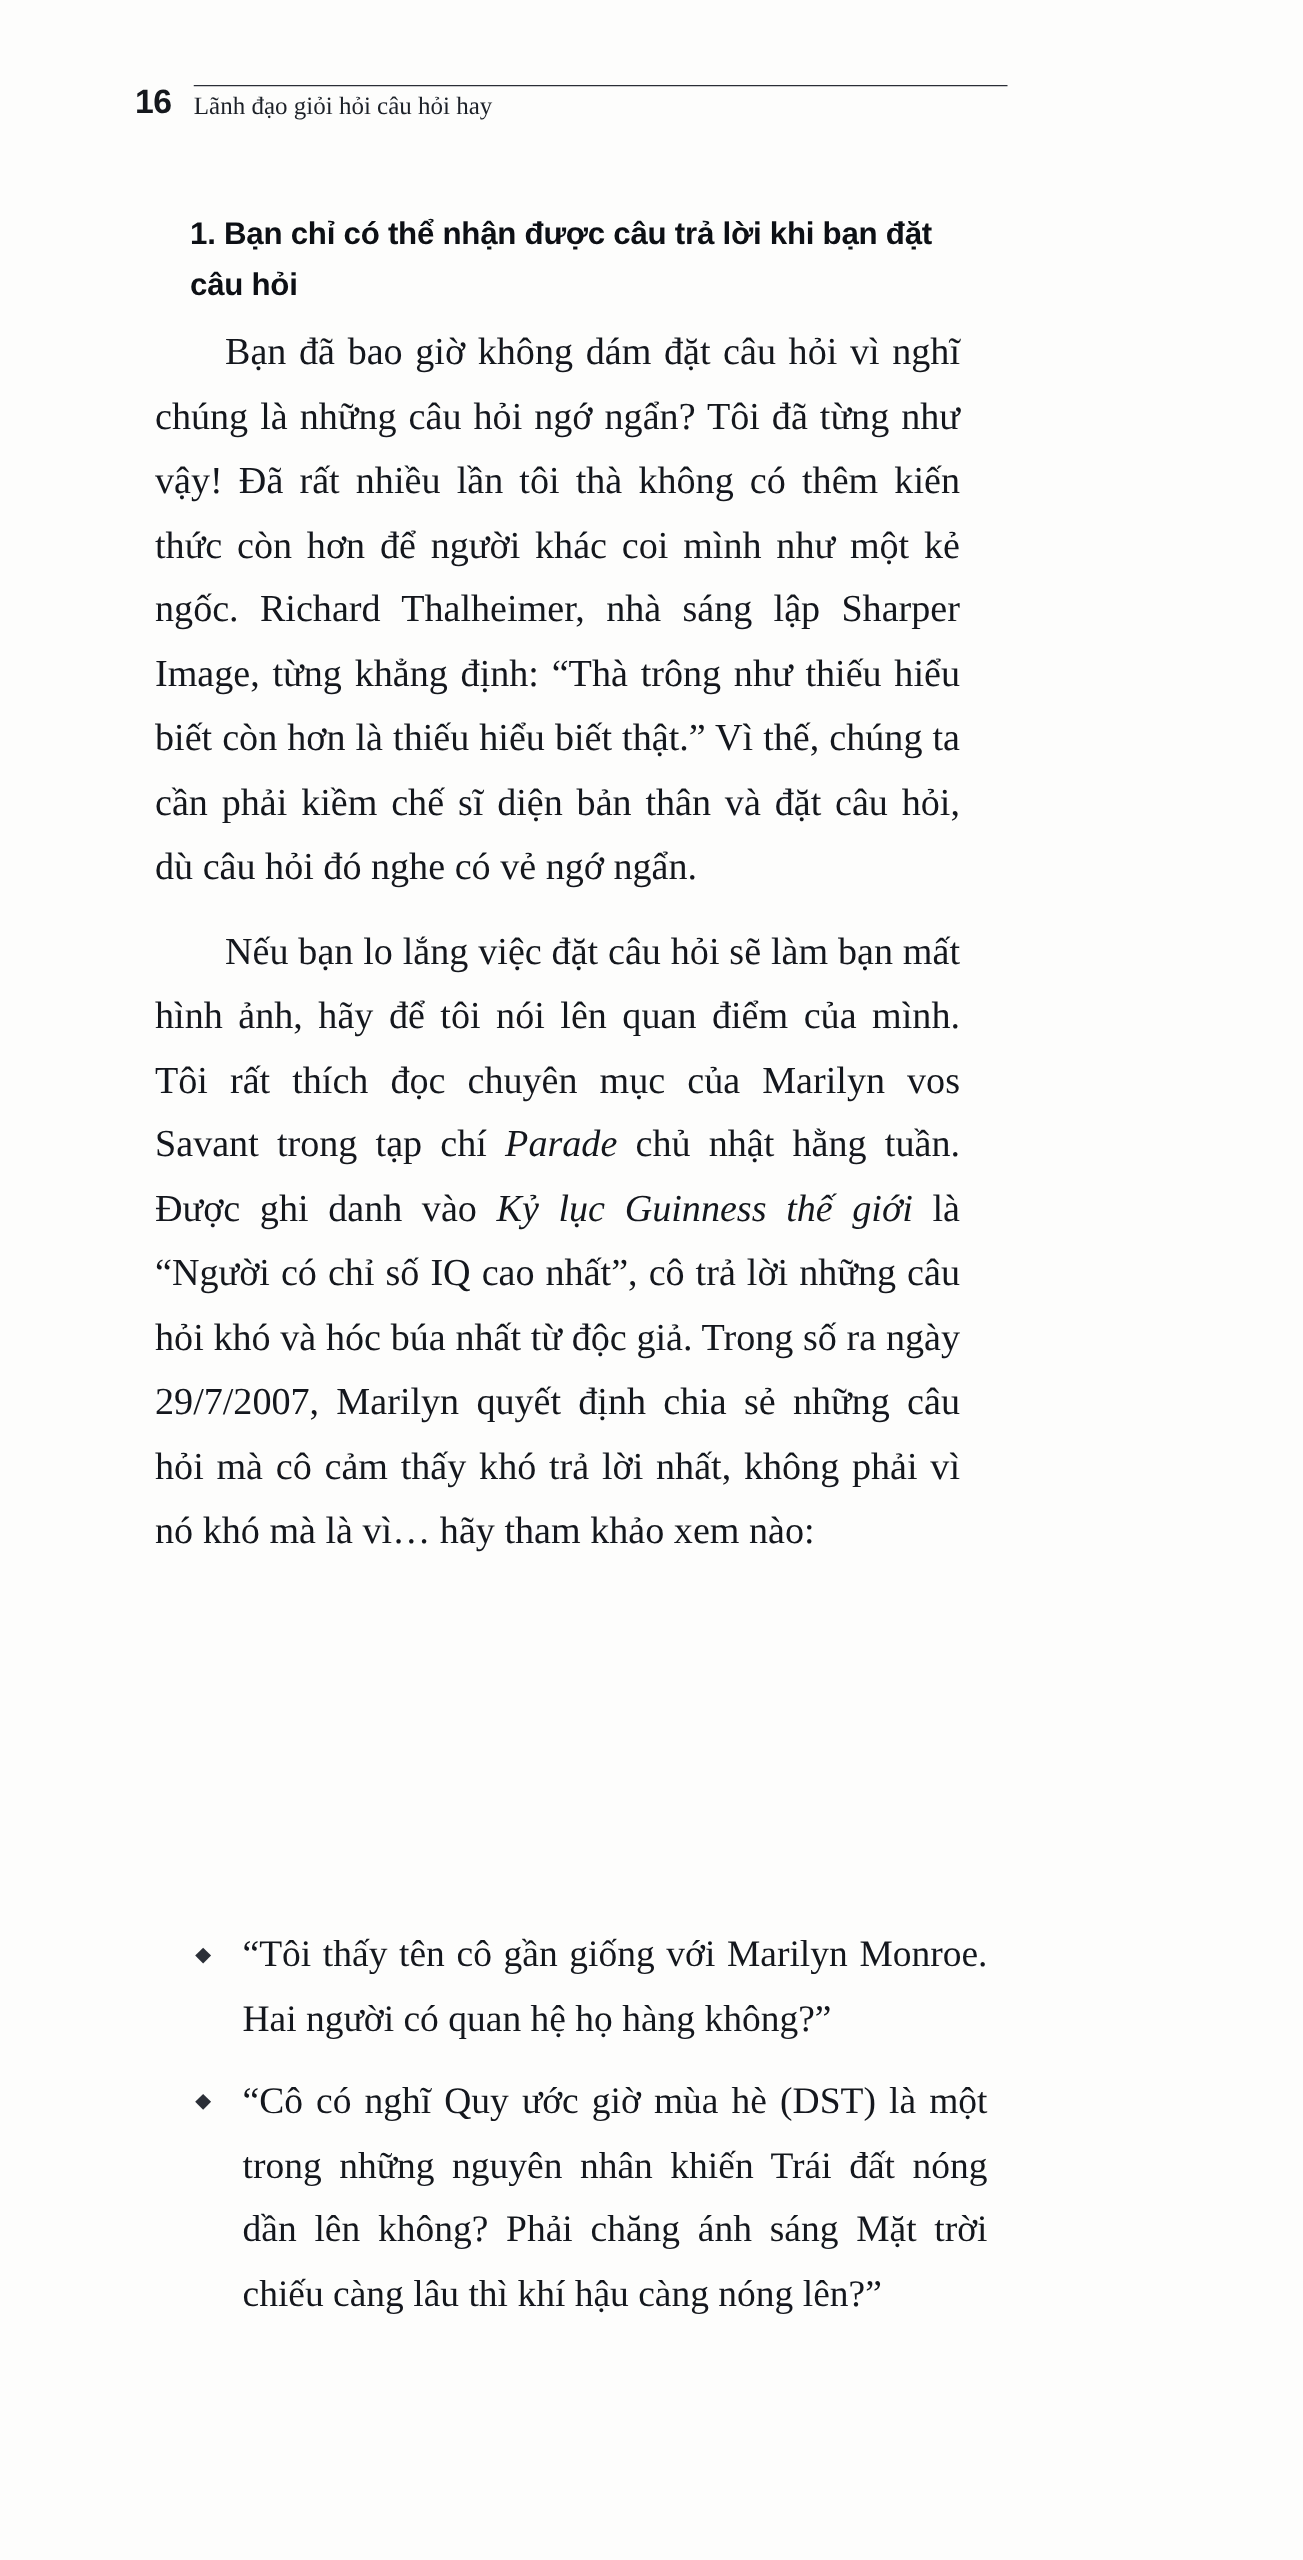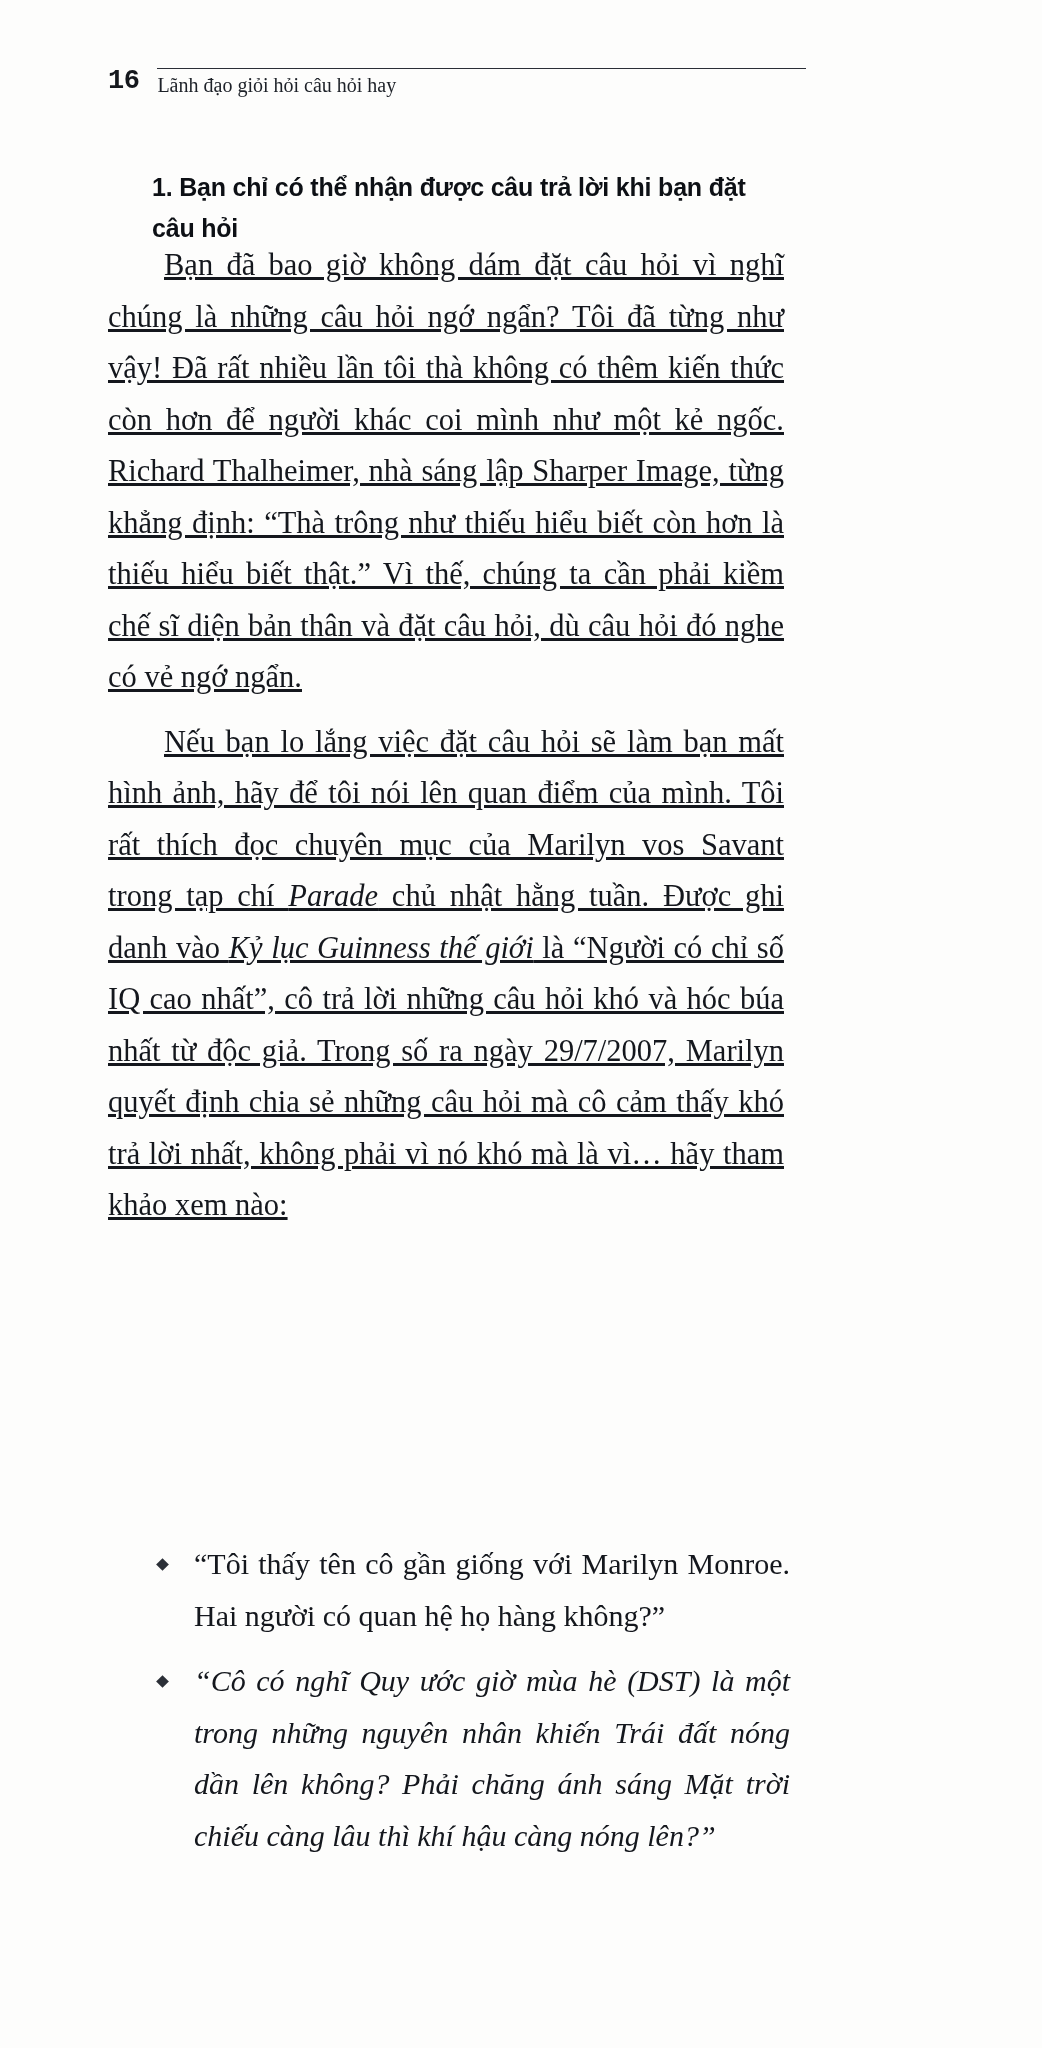--- a/index.html
+++ b/index.html
@@ -27,21 +27,21 @@
   .running-head {
     position: absolute;
     left: 108px;
     top: 68px;
     width: 700px;
     display: flex;
     align-items: flex-end;
     gap: 18px;
   }
   .folio {
-    font-family: Liberation Mono, monospace;
+    font-family: Liberation Sans, sans-serif;
     font-weight: 700;
     font-size: 27px;
     line-height: 1;
     color: #15181d;
     letter-spacing: -0.5px;
     padding-bottom: 1px;
   }
   .head-rule-wrap {
     flex: 1;
     position: relative;
@@ -80,29 +80,28 @@
   }
 
   
   .body-copy {
     position: absolute;
     left: 108px;
     top: 240px;
     width: 676px;
   }
   .para {
-    margin: 0;
+    margin: 16px;
     font-size: 30.5px;
     line-height: 51.5px;
     text-align: justify;
     text-justify: inter-word;
     text-indent: 56px;
     color: #14171d;
     hyphens: none;
-    text-decoration: underline;
   }
   .para + .para {
     margin-top: 13px;
   }
   .para i, .para em {
     font-style: italic;
   }
 
   
   .bullet-list {
@@ -116,21 +115,21 @@
   }
   .bullet-item {
     position: relative;
     padding-left: 44px;
     font-size: 30px;
     line-height: 51.5px;
     text-align: justify;
     color: #14171d;
     margin-bottom: 14px;
   }
-  .bullet-item:last-child { margin-bottom: 0; font-style: italic; }
+  .bullet-item:last-child { margin-bottom: 0; }
   .bullet-marker {
     position: absolute;
     left: 8px;
     top: 22px;
     width: 9px;
     height: 9px;
     background: #2b2f37;
     transform: rotate(45deg);
   }
   .bullet-text {

